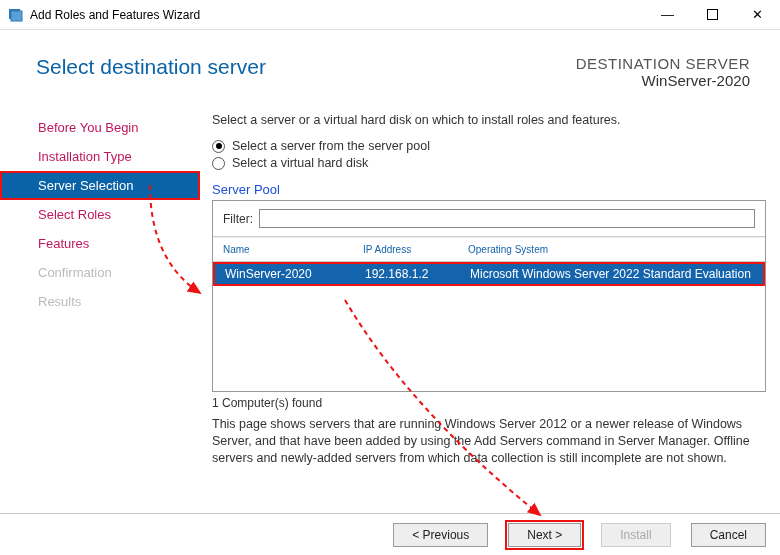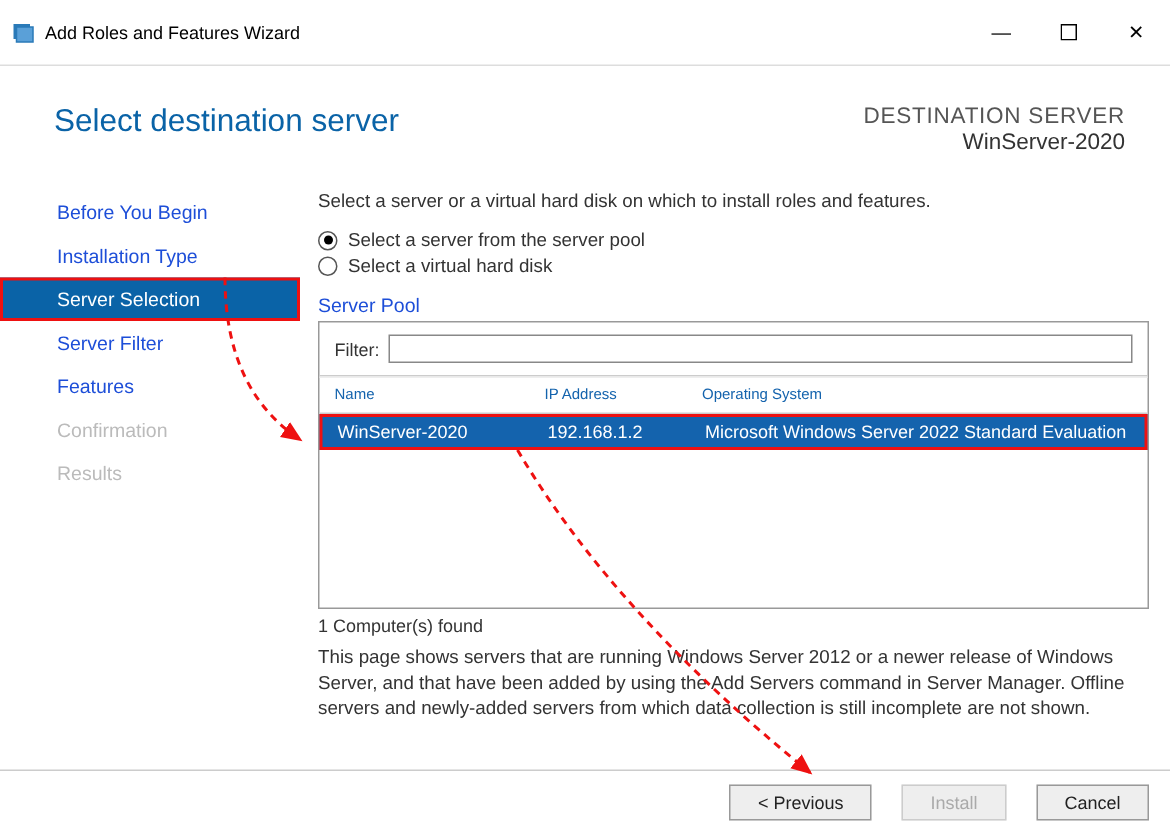--- a/index.html
+++ b/index.html
@@ -1,31 +1,31 @@
 <!DOCTYPE html>
 <html><head>
 <meta charset="utf-8">
 <style>
 * { box-sizing: border-box; margin: 0; padding: 0; }
 body { font-family: "Segoe UI", Tahoma, sans-serif; font-size: 12px; background: #fff; width: 780px; height: 555px; overflow: hidden; position: relative; }
-.titlebar { height: 44px; display: flex; align-items: center; padding: 0 0 0 8px; border-bottom: 1px solid #ddd; background: #fff; }
+.titlebar { height: 30px; display: flex; align-items: center; padding: 0 0 0 8px; border-bottom: 1px solid #ddd; background: #fff; }
 .titlebar .icon { width: 16px; height: 16px; margin-right: 6px; display: flex; align-items: center; }
 .titlebar .title { font-size: 12px; color: #000; flex: 1; }
 .winbtns { display: flex; }
 .winbtn { width: 45px; height: 30px; display: flex; align-items: center; justify-content: center; font-size: 13px; color: #000; cursor: default; }
 
 .header { padding: 25px 30px 10px 36px; display: flex; align-items: flex-start; }
 .header-title { font-size: 21px; font-weight: 300; color: #0a63a7; flex: 1; }
 .header-right { text-align: right; font-size: 15px; color: #555; }
 .header-right .lbl { letter-spacing: 0.5px; }
 .header-right .val { color: #333; }
 
 .body { display: flex; padding: 0 14px 0 0; }
 .sidebar { width: 200px; padding: 14px 0 0 0; }
-.sidebar-item { padding: 5px 10px 5px 36px; font-size: 13px; color: #1d4ed8; cursor: default; border: 2px solid transparent; }
+.sidebar-item { padding: 5px 10px 5px 36px; font-size: 13px; color: #be185d; cursor: default; border: 2px solid transparent; }
 .sidebar-item.active { background: #0a63a7; color: #fff; border: 2px solid #e11; }
 .sidebar-item.disabled { color: #bbb; }
 
 .main { flex: 1; padding: 14px 0 0 12px; font-size: 12.5px; color: #333; }
 .main .instr { margin-bottom: 12px; }
 .radio-row { display: flex; align-items: center; margin: 3px 0; }
 .radio { width: 13px; height: 13px; border: 1px solid #555; border-radius: 50%; margin-right: 7px; display: flex; align-items: center; justify-content: center; }
 .radio.selected::after { content: ""; width: 6px; height: 6px; border-radius: 50%; background: #000; }
 
 .pool-label { margin-top: 12px; font-size: 13px; color: #1d4ed8; }
@@ -82,21 +82,21 @@
     <div class="lbl">DESTINATION SERVER</div>
     <div class="val">WinServer-2020</div>
   </div>
 </div>
 
 <div class="body">
   <div class="sidebar">
     <div class="sidebar-item"><span>Before You Begin</span></div>
     <div class="sidebar-item"><span>Installation Type</span></div>
     <div class="sidebar-item active"><span>Server Selection</span></div>
-    <div class="sidebar-item"><span>Server Filter</span></div>
+    <div class="sidebar-item"><span>Select Roles</span></div>
     <div class="sidebar-item"><span>Features</span></div>
     <div class="sidebar-item disabled"><span>Confirmation</span></div>
     <div class="sidebar-item disabled"><span>Results</span></div>
   </div>
 
   <div class="main">
     <div class="instr">Select a server or a virtual hard disk on which to install roles and features.</div>
 
     <div class="radio-row">
       <span class="radio selected"></span>
@@ -127,20 +127,21 @@
       </div>
     </div>
 
     <div class="found">1 Computer(s) found</div>
     <div class="note">This page shows servers that are running Windows Server 2012 or a newer release of Windows Server, and that have been added by using the Add Servers command in Server Manager. Offline servers and newly-added servers from which data collection is still incomplete are not shown.</div>
   </div>
 </div>
 
 <div class="footer">
   <button class="wbtn">&lt; Previous</button>
+  <button class="wbtn hl">Next &gt;</button>
   <button class="wbtn disabled">Install</button>
   <button class="wbtn">Cancel</button>
 </div>
 
 <svg class="arrow" style="left:0;top:0;width:780px;height:555px">
   <defs>
     <marker id="ah" markerWidth="8" markerHeight="8" refX="6" refY="3" orient="auto">
       <path d="M0,0 L7,3 L0,6 Z" fill="#e11"></path>
     </marker>
   </defs>

